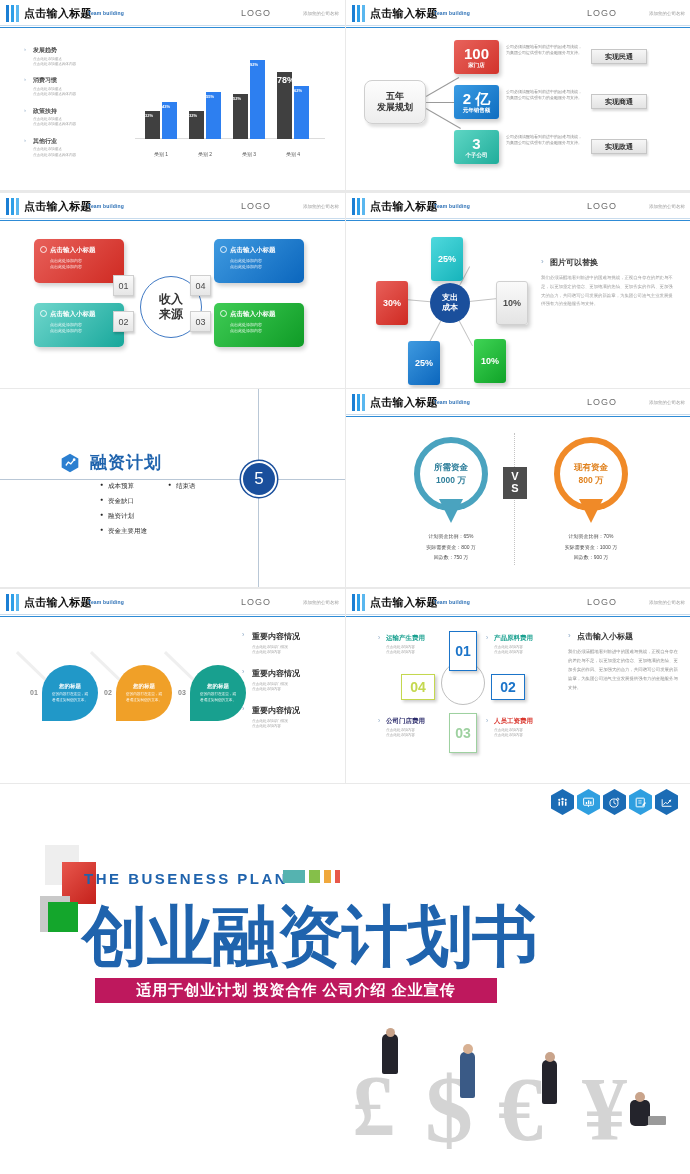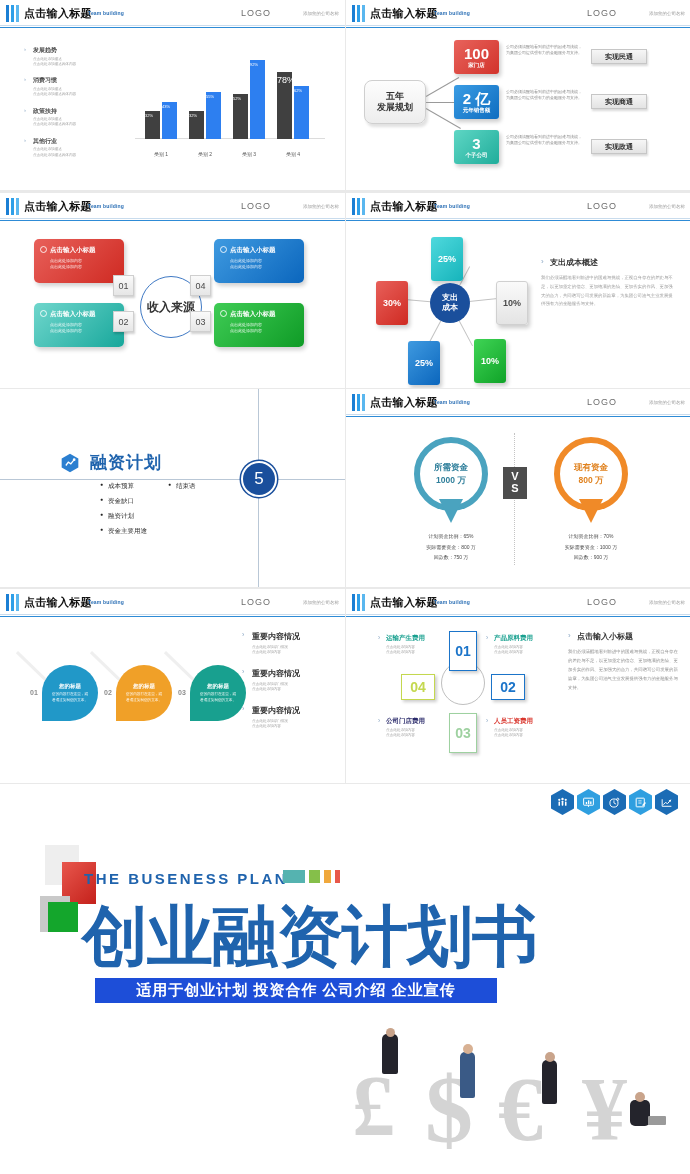--- a/index.html
+++ b/index.html
@@ -35,21 +35,21 @@
   .s1-list { position:absolute; left:24px; top:46px; width:92px; }
   .s1-item { margin-bottom:9px; position:relative; padding-left:9px; }
   .s1-item .chev { position:absolute; left:0; top:0px; color:#8aa7c4; font-size:6px; }
   .s1-item .h { font-size:6px; font-weight:bold; color:#4d4d4d; margin-bottom:1.5px; }
   .chart { position:absolute; left:135px; top:42px; width:190px; height:125px; }
   .cgrid { position:absolute; left:0; right:0; bottom:28px; height:0; border-bottom:1px solid #dcdcdc; }
   .cgroup { position:absolute; bottom:28px; width:40px; display:flex; align-items:flex-end; gap:2px; justify-content:center;}
   .bar { width:15px; position:relative; }
   .bar.dark { background:#404040; }
   .bar.blue { background:#2d7ff0; }
-  .bar .lab { position:absolute; top:2px; left:0; right:7px; text-align:right; font-size:4px; color:#fff; font-weight:normal; }
+  .bar .lab { position:absolute; top:2px; left:0; right:7px; text-align:right; font-size:4px; color:#fff; font-weight:bold; }
   .bar .lab.big { font-size:9px; top:3px; }
   .cat { position:absolute; bottom:10px; width:40px; text-align:center; font-size:5px; color:#555; }
 
   
   #s2 { left:346px; top:0; height:190px; }
   .fyp-box { position:absolute; left:18px; top:80px; width:62px; height:44px;
       border:1px solid #cfcfcf; border-radius:8px; background:linear-gradient(#fdfdfd,#ededed);
       display:flex; flex-direction:column; align-items:center; justify-content:center;
       font-size:9px; font-weight:bold; color:#333; line-height:1.25; box-shadow:2px 3px 3px rgba(0,0,0,.12);}
   .fyp-shadow { position:absolute; left:12px; top:110px; width:20px; height:18px; background:#f0f0f0; border:1px solid #d8d8d8; z-index:-1;}
@@ -67,21 +67,21 @@
   #s3 { left:0; top:193px; height:195px; }
   .rs-card { position:absolute; width:90px; height:44px; border-radius:5px; color:#fff; padding:7px 6px; box-shadow:2px 3px 4px rgba(0,0,0,.18); }
   .rs-card .t { font-size:6.5px; font-weight:bold; margin-bottom:3px; padding-left:10px; }
   .rs-card .ic { position:absolute; left:6px; top:7px; width:7px;height:7px;border-radius:50%;
      border:1px solid rgba(255,255,255,.85); }
   .rs-card .l { font-size:4px; line-height:1.6; opacity:.92; padding-left:10px;}
   .rs-num { position:absolute; width:21px; height:21px; background:linear-gradient(#fafafa,#e6e6e6);
       border:1px solid #cfcfcf; display:flex; align-items:center; justify-content:center;
       font-size:9px; color:#4a4a4a; box-shadow:1px 2px 2px rgba(0,0,0,.18); }
   .rs-circle { position:absolute; left:140px; top:83px; width:62px; height:62px; border-radius:50%;
-      border:1.4px solid #3f79c4; display:flex; flex-direction:row; align-items:center; justify-content:center;
+      border:1.4px solid #3f79c4; display:flex; flex-direction:column; align-items:center; justify-content:center;
       font-size:12px; font-weight:bold; color:#333; line-height:1.25; }
 
   
   #s4 { left:346px; top:193px; height:195px; }
   .cc-center { position:absolute; left:84px; top:90px; width:40px;height:40px;border-radius:50%;
       background:#1a4f9c; color:#fff; display:flex;flex-direction:column;align-items:center;justify-content:center;
       font-size:8px; font-weight:bold; line-height:1.2; }
   .cc-box { position:absolute; width:32px; height:44px; border-radius:3px; color:#fff;
       display:flex;align-items:center;justify-content:center; font-size:9px; font-weight:bold;
       box-shadow:2px 3px 4px rgba(0,0,0,.2); }
@@ -154,21 +154,21 @@
   .hex { width:23px; height:26px; position:relative; }
   .hex .shape { width:100%; height:100%; clip-path:polygon(50% 0,100% 25%,100% 75%,50% 100%,0 75%,0 25%);
      display:flex;align-items:center;justify-content:center; }
   .hex svg { width:13px; height:13px; }
   .sq { position:absolute; }
   .eng { position:absolute; left:84px; top:86px; font-size:15px; font-weight:bold; color:#1f63ad; letter-spacing:2.5px; }
   .engbars { position:absolute; left:283px; top:86px; display:flex; gap:4px; align-items:center;}
   .engbars i { display:block; height:13px; }
   .bigttl { position:absolute; left:82px; top:104px; font-size:66px; font-weight:bold; color:#1f63ad;
       letter-spacing:-1px; line-height:1.05;margin-top:14px; }
-  .band { position:absolute; left:95px; top:194px; width:402px; height:25px; background:#1d4ed8;
+  .band { position:absolute; left:95px; top:194px; width:402px; height:25px; background:#be185d;
       color:#fff; font-size:15px; font-weight:bold; display:flex; align-items:center; justify-content:center; letter-spacing:1px;}
   .note { position:absolute; left:100px; top:230px; width:280px; font-size:11px; font-weight:bold; color:#3a3a3a; line-height:1.45;}
   .cur { position:absolute; font-weight:bold; color:#d4d4d4; font-family:"Liberation Serif", serif; }
   .person { position:absolute; background:#2b2b33; border-radius:3px; }
   .photo-strip { position:absolute; left:330px; top:250px; width:360px; height:140px; }
 </style>
 </head>
 <body>
 
 <div class="sheet">
@@ -382,21 +382,21 @@
     <div class="cc-box" style="left:30px; top:88px; background:linear-gradient(135deg,#e8605a,#cf2a22);">30%</div>
 
     <div class="cc-center">
       <span>支出</span>
       <span>成本</span>
     </div>
 
     <div class="cc-right">
       <div class="h">
         <span class="chev">›</span>
-        <span>支出成本概述</span>
+        <span>图片可以替换</span>
       </div>
       <div class="p">我们必须清醒地看到前进中的困难与挑战，正视自身存在的差距与不足，以更加坚定的信念、更加饱满的热情、更加务实的作风、更加强大的合力，共同谱写公司发展的新篇章，为集团公司油气主业发展提供强有力的金融服务与支持。</div>
     </div>
   </div>
 
   <div class="slide w2" id="s5">
     <div class="sd-h"></div>
     <div class="sd-v"></div>
 
     <div class="sd-icon">

